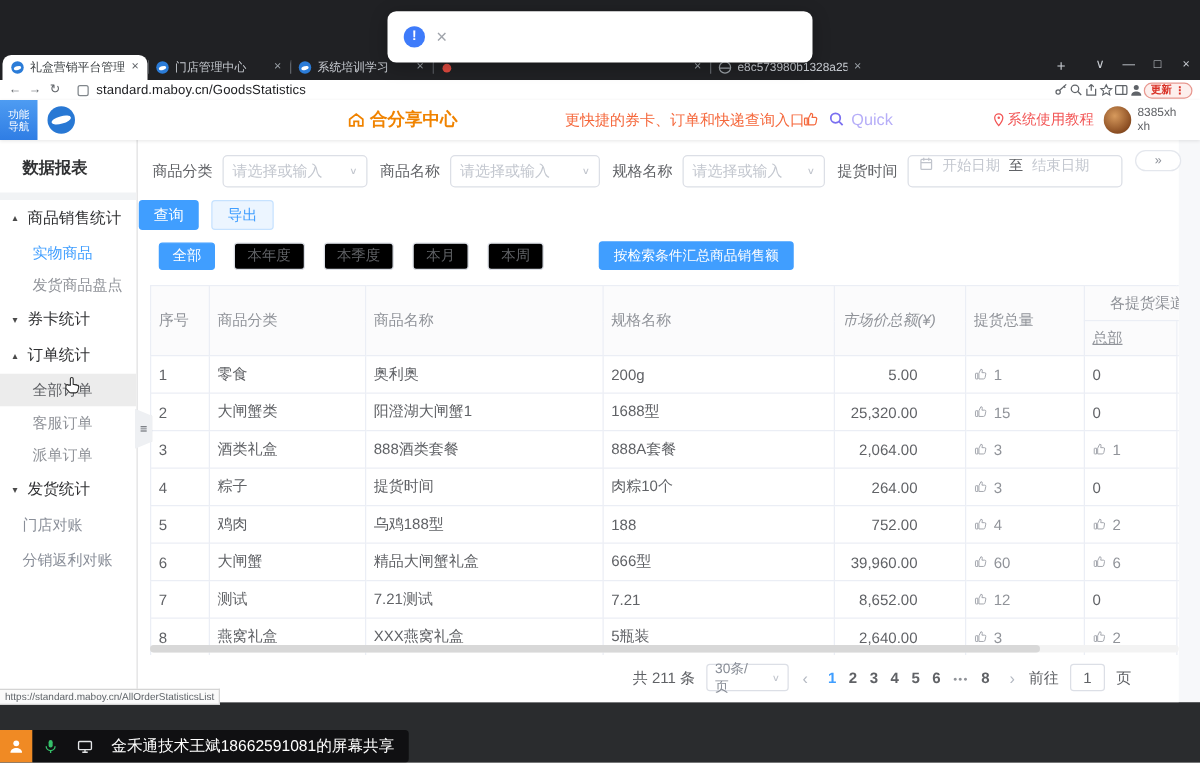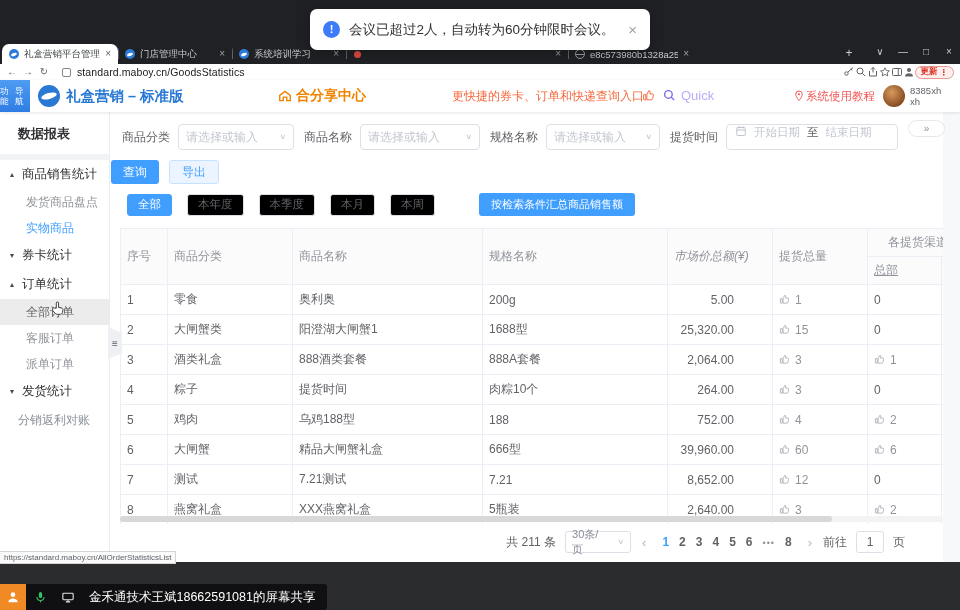--- a/index.html
+++ b/index.html
@@ -43,21 +43,21 @@
   #toast{position:absolute;left:310px;top:9px;width:340px;height:41px;background:#fff;border-radius:7px;
          box-shadow:0 3px 14px rgba(0,0,0,.28);display:flex;align-items:center;padding:0 13px;gap:9px;z-index:60}
   #toast-ico{width:17px;height:17px;border-radius:50%;background:#3e7bfa;color:#fff;font-size:11px;font-weight:bold;
              text-align:center;line-height:17px;flex:none}
   #toast-msg{font-size:13.5px;color:#303133;flex:1;white-space:nowrap}
   #toast-close{color:#a0a4ab;font-size:15px;flex:none}
 
   
   #app-header{position:absolute;left:0;top:80px;width:960px;height:32px;background:#fff;box-shadow:0 1px 3px rgba(0,0,0,.10);z-index:5}
   #nav-toggle{position:absolute;left:0;top:0;width:30px;height:32px;background:linear-gradient(180deg,#4e9cf2,#2f7de4);
-              color:#fff;font-size:8.5px;display:flex;flex-direction:row;align-items:center;justify-content:center;line-height:10px}
+              color:#fff;font-size:8.5px;display:flex;flex-direction:column;align-items:center;justify-content:center;line-height:10px}
   #app-logo{position:absolute;left:38px;top:5px;width:22px;height:22px;border-radius:50%;background:#2878d4;overflow:hidden}
   #app-logo::after{content:"";position:absolute;left:3px;top:8px;width:16px;height:6px;background:#fff;border-radius:50%;transform:rotate(-15deg)}
   #brand{position:absolute;left:66px;top:0;line-height:32px;font-size:14.5px;font-weight:bold;color:#2878d4;white-space:nowrap}
   #share-center{position:absolute;left:278px;top:0;height:32px;display:flex;align-items:center;gap:4px}
   #share-center span{font-size:14px;font-weight:bold;color:#f08300}
   #quick-tip{position:absolute;left:452px;top:0;line-height:32px;font-size:12px;color:#f5683c;white-space:nowrap}
   #hand-ico{position:absolute;left:642px;top:9px}
   #q-ico{position:absolute;left:663px;top:9px}
   #quick-label{position:absolute;left:681px;top:0;line-height:32px;font-size:13px;color:#b6aef8}
   #pin-ico{position:absolute;left:793px;top:10px}
@@ -219,31 +219,29 @@
         <span id="update-pill">
           <span>更新</span>
           <span>⋮</span>
         </span>
       </div>
     </div>
   </div>
 
   <div id="toast">
     <span id="toast-ico">!</span>
-    <span id="toast-msg">会议已超过2人，自动转为60分钟限时会议。</span>
     <span id="toast-close">×</span>
   </div>
 
   <div id="app-header">
     <div id="nav-toggle">
       <span>功能</span>
       <span>导航</span>
     </div>
     <div id="app-logo"></div>
-    <div id="brand">礼盒营销 – 标准版</div>
     <div id="share-center">
       <svg width="14" height="14" viewBox="0 0 24 24">
           <path d="M3 11l9-7 9 7v9h-6v-6H9v6H3z" fill="none" stroke="#f08300" stroke-width="2.4"></path>
         </svg>
       <span>合分享中心</span>
     </div>
     <div id="quick-tip">更快捷的券卡、订单和快递查询入口</div>
     <svg id="hand-ico" width="13" height="13" viewBox="0 0 24 24">
         <path d="M7 10v10H4a1 1 0 0 1-1-1v-8a1 1 0 0 1 1-1h3zm2 10V10l3.5-7a2.5 2.5 0 0 1 2.4 3.1L14.3 9H19a2 2 0 0 1 2 2.4l-1.2 6A3 3 0 0 1 16.9 20H9z" fill="none" stroke="#f5683c" stroke-width="1.8"></path>
       </svg>
@@ -265,25 +263,25 @@
   </div>
 
   <div id="sidebar">
     <div id="sidebar-title">数据报表</div>
     <div id="sidebar-divider"></div>
     <div id="sidebar-menu">
         <div class="s-item group">
           <span class="arrow">▴</span>
           <span class="s-label">商品销售统计</span>
         </div>
+        <div class="s-item sub active">
+          <span class="s-label">实物商品</span>
+        </div>
         <div class="s-item sub">
           <span class="s-label">发货商品盘点</span>
-        </div>
-        <div class="s-item sub active">
-          <span class="s-label">实物商品</span>
         </div>
         <div class="s-item group">
           <span class="arrow">▾</span>
           <span class="s-label">券卡统计</span>
         </div>
         <div class="s-item group">
           <span class="arrow">▴</span>
           <span class="s-label">订单统计</span>
         </div>
         <div class="s-item sub highlight">
@@ -291,20 +289,23 @@
         </div>
         <div class="s-item sub">
           <span class="s-label">客服订单</span>
         </div>
         <div class="s-item sub">
           <span class="s-label">派单订单</span>
         </div>
         <div class="s-item group">
           <span class="arrow">▾</span>
           <span class="s-label">发货统计</span>
+        </div>
+        <div class="s-item top">
+          <span class="s-label">门店对账</span>
         </div>
         <div class="s-item top">
           <span class="s-label">分销返利对账</span>
         </div>
       </div>
     <div id="sidebar-handle">≡</div>
     <svg id="cursor-hand" width="15" height="16" viewBox="0 0 18 20">
       <path d="M7.5 9V2.6a1.4 1.4 0 0 1 2.8 0V8l4 .9c1 .2 1.7 1.2 1.5 2.2l-.8 3.6c-.2 1.1-1.2 1.9-2.3 1.9H8.3c-.7 0-1.3-.3-1.8-.8L3 12V9.8C3 9 3.6 8.4 4.4 8.4c.4 0 .8.2 1.1.5l2 .1z" fill="#fff" stroke="#2b2b2b" stroke-width="1.1"></path>
     </svg>
   </div>

